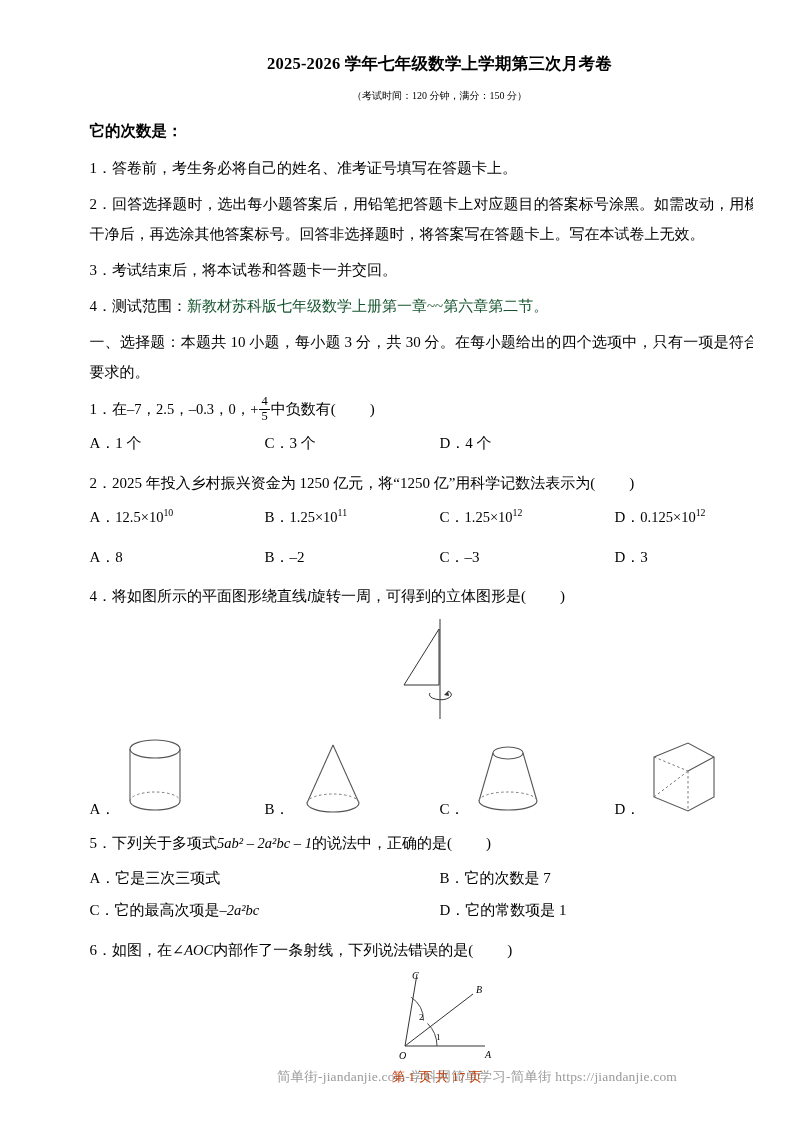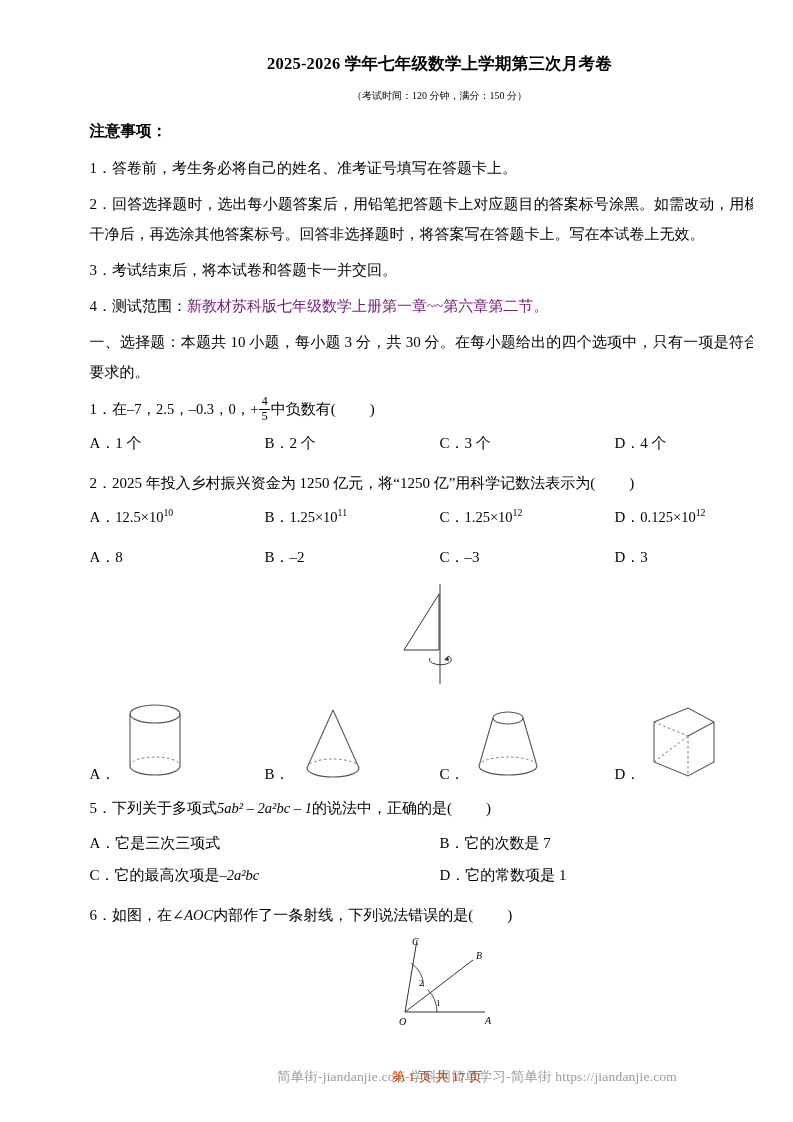--- a/index.html
+++ b/index.html
@@ -50,21 +50,21 @@
     font-weight: bold;
     margin: 0 0 12px 0;
   }
   .notice-item {
     font-size: 15px;
     line-height: 1.95;
     margin: 0 0 7px 0;
     text-align: justify;
   }
   .red {
-    color: #701a75;
+    color: #14532d;
   }
 
   
   .section-head {
     font-size: 15px;
     font-weight: normal;
     line-height: 1.95;
     margin: 6px 0 8px 0;
     text-align: justify;
   }
@@ -188,36 +188,35 @@
 </head>
 <body>
 
 <div class="page">
 
   <div class="content">
 
     <div class="doc-title">2025-2026 学年七年级数学上学期第三次月考卷</div>
     <div class="doc-subtitle">（考试时间：120 分钟，满分：150 分）</div>
 
-    <div class="notice-head">注意事项：</div>
+    <div class="notice-head">它的次数是：</div>
     <div class="notice-item">1．答卷前，考生务必将自己的姓名、准考证号填写在答题卡上。</div>
     <div class="notice-item">2．回答选择题时，选出每小题答案后，用铅笔把答题卡上对应题目的答案标号涂黑。如需改动，用橡皮擦干净后，再选涂其他答案标号。回答非选择题时，将答案写在答题卡上。写在本试卷上无效。</div>
     <div class="notice-item">3．考试结束后，将本试卷和答题卡一并交回。</div>
     <div class="notice-item">
       <span>4．测试范围：</span><span class="red">新教材苏科版七年级数学上册第一章~~第六章第二节。</span>
     </div>
 
     <div class="section-head">一、选择题：本题共 10 小题，每小题 3 分，共 30 分。在每小题给出的四个选项中，只有一项是符合题目要求的。</div>
 
     <div class="q q-stem">
       <span>1．</span><span>在</span><span class="math">–7，2.5，–0.3，0，+</span><span class="frac"><span class="num">4</span><span class="den">5</span></span><span>中负数有</span><span class="blank-paren">(<span class="paren-gap"></span>)</span>
     </div>
     <div class="opts">
       <div>A．1 个</div>
-      <div>B．2 个</div>
       <div>C．3 个</div>
       <div>D．4 个</div>
     </div>
 
     <div class="q q-stem">
       <span>2．</span><span>2025 年投入乡村振兴资金为 1250 亿元，将“1250 亿”用科学记数法表示为</span><span class="blank-paren">(<span class="paren-gap"></span>)</span>
     </div>
     <div class="opts">
       <div>
         <span>A．</span><span class="math">12.5×10</span><sup>10</sup>
@@ -233,20 +232,23 @@
       </div>
     </div>
 
     <div class="opts">
       <div>A．8</div>
       <div>B．–2</div>
       <div>C．–3</div>
       <div>D．3</div>
     </div>
 
+    <div class="q q-stem">
+      <span>4．</span><span>将如图所示的平面图形绕直线</span><i class="math">l</i><span>旋转一周，可得到的立体图形是</span><span class="blank-paren">(<span class="paren-gap"></span>)</span>
+    </div>
 
     <div class="fig-center">
       <svg width="120" height="108" viewBox="0 0 120 108">
         <line x1="60" y1="2" x2="60" y2="102" stroke="#333" stroke-width="1"></line>
         <polygon points="59,12 59,68 24,68" fill="none" stroke="#333" stroke-width="1"></polygon>
         <path d="M50 76 a11 5 0 1 0 18 -2" fill="none" stroke="#333" stroke-width="1"></path>
         <path d="M68 74 l1 5 l-5 -1 z" fill="#333"></path>
       </svg>
     </div>
 

